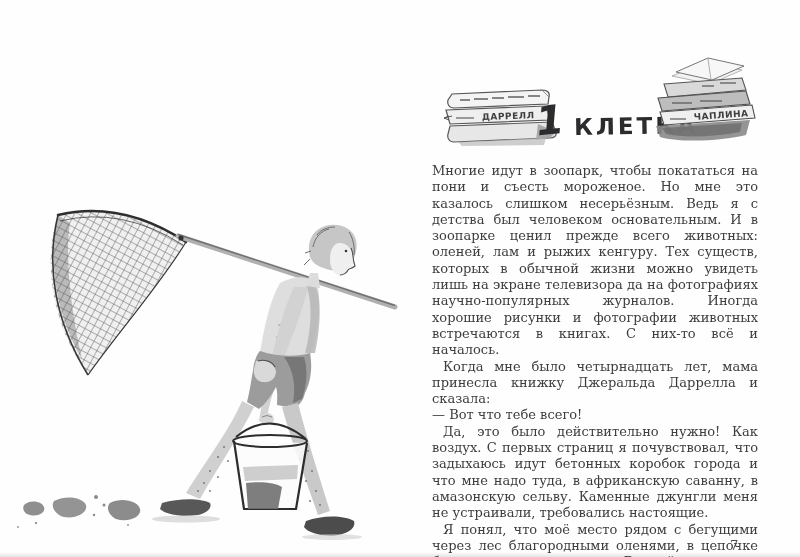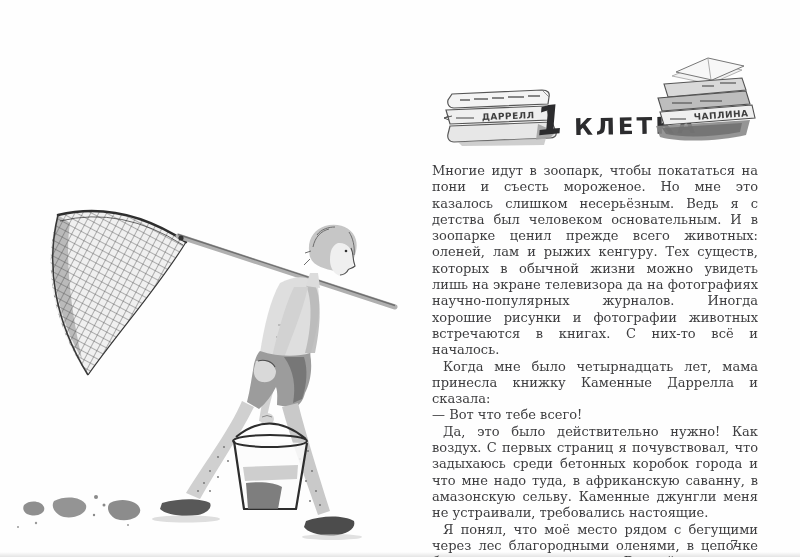--- a/index.html
+++ b/index.html
@@ -186,23 +186,23 @@
       <path d="M30,53 h20 M58,51 h22" stroke="#565656" stroke-width="1.6" opacity="0.8"></path>
       <path d="M18,62 L110,55 L113,68 L22,75 Z" fill="#efefef" stroke="#4e4e4e" stroke-width="1.1"></path>
       <path d="M28,69 h16" stroke="#666" stroke-width="1.6" opacity="0.8"></path>
       <text class="spine-text" x="52" y="70" transform="rotate(-4 52 70)">ЧАПЛИНА</text>
       <path d="M14,76 L108,70 L104,85 C80,91 40,93 18,87 Z" fill="#8a8a8a" opacity="0.9"></path>
       <path d="M20,78 L100,73 L98,82 C72,87 42,88 24,84 Z" fill="#6d6d6d" opacity="0.8"></path>
     </svg>
 
     <div class="body-text">
       <p class="no-indent">Многие идут в зоопарк, чтобы покататься на пони и съесть мороженое. Но мне это казалось слишком несерьёзным. Ведь я с детства был человеком основательным. И в зоопарке ценил прежде всего животных: оленей, лам и рыжих кенгуру. Тех существ, которых в обычной жизни можно увидеть лишь на экране телевизора да на фотографиях научно-популярных журналов. Иногда хорошие рисунки и фотографии животных встречаются в книгах. С них-то всё и началось.</p>
-      <p>Когда мне было четырнадцать лет, мама принесла книжку Каменные Даррелла и сказала:</p>
+      <p>Когда мне было четырнадцать лет, мама принесла книжку Джеральда Даррелла и сказала:</p>
       <p class="no-indent">— Вот что тебе всего!</p>
-      <p>Да, это было действительно нужно! Как воздух. С первых страниц я почувствовал, что задыхаюсь среди бетонных коробок города и что мне надо туда, в африканскую саванну, в амазонскую сельву. Каменные джунгли меня не устраивали, требовались настоящие.</p>
+      <p>Да, это было действительно нужно! Как воздух. С первых страниц я почувствовал, что задыхаюсь идут бетонных коробок города и что мне надо туда, в африканскую саванну, в амазонскую сельву. Каменные джунгли меня не устраивали, требовались настоящие.</p>
       <p>Я понял, что моё место рядом с бегущими через лес благородными оленями, в цепочке бредущих по горам лам. В крайнем случае между пасущихся рыжих кенгуру.</p>
 
     </div>
   </div>
 
   <div class="page-number">7</div>
 
   <div class="scan-edge"></div>
 </div>
 

